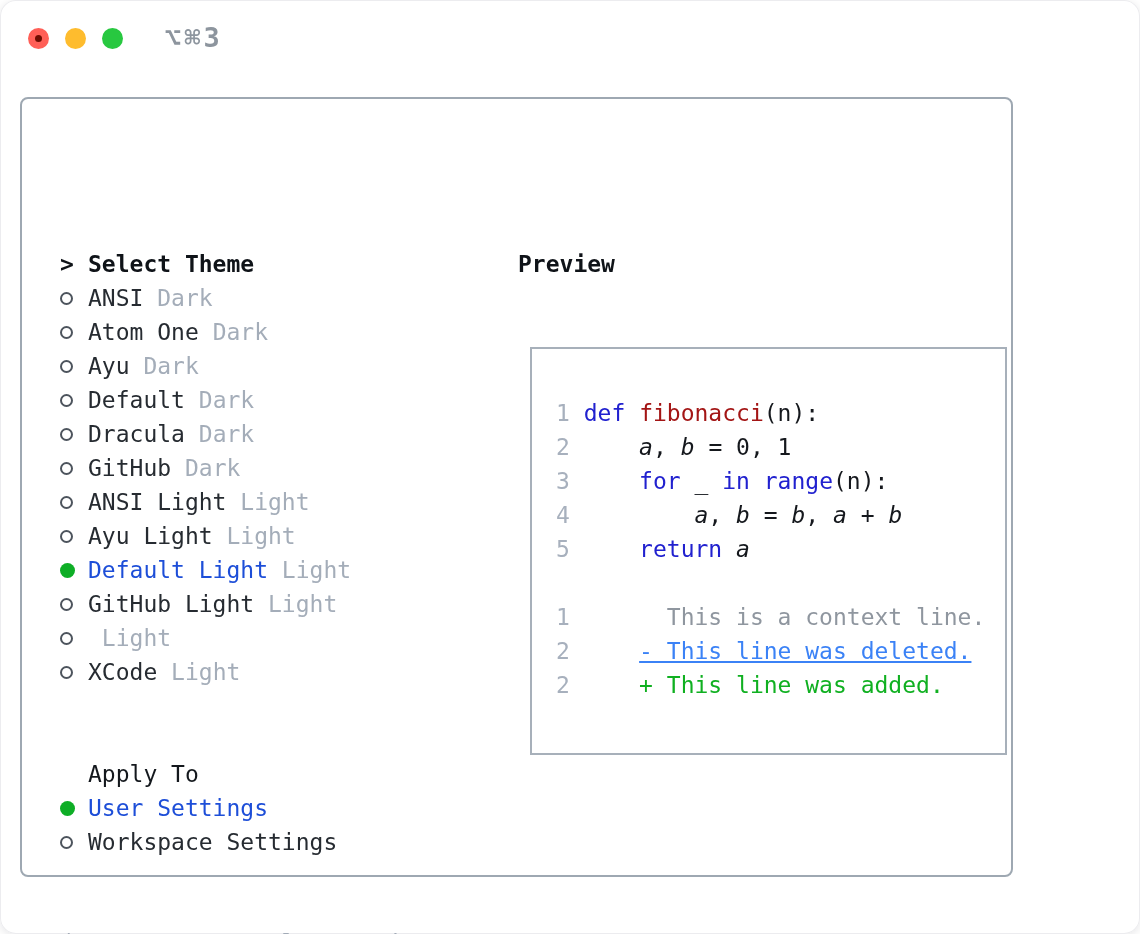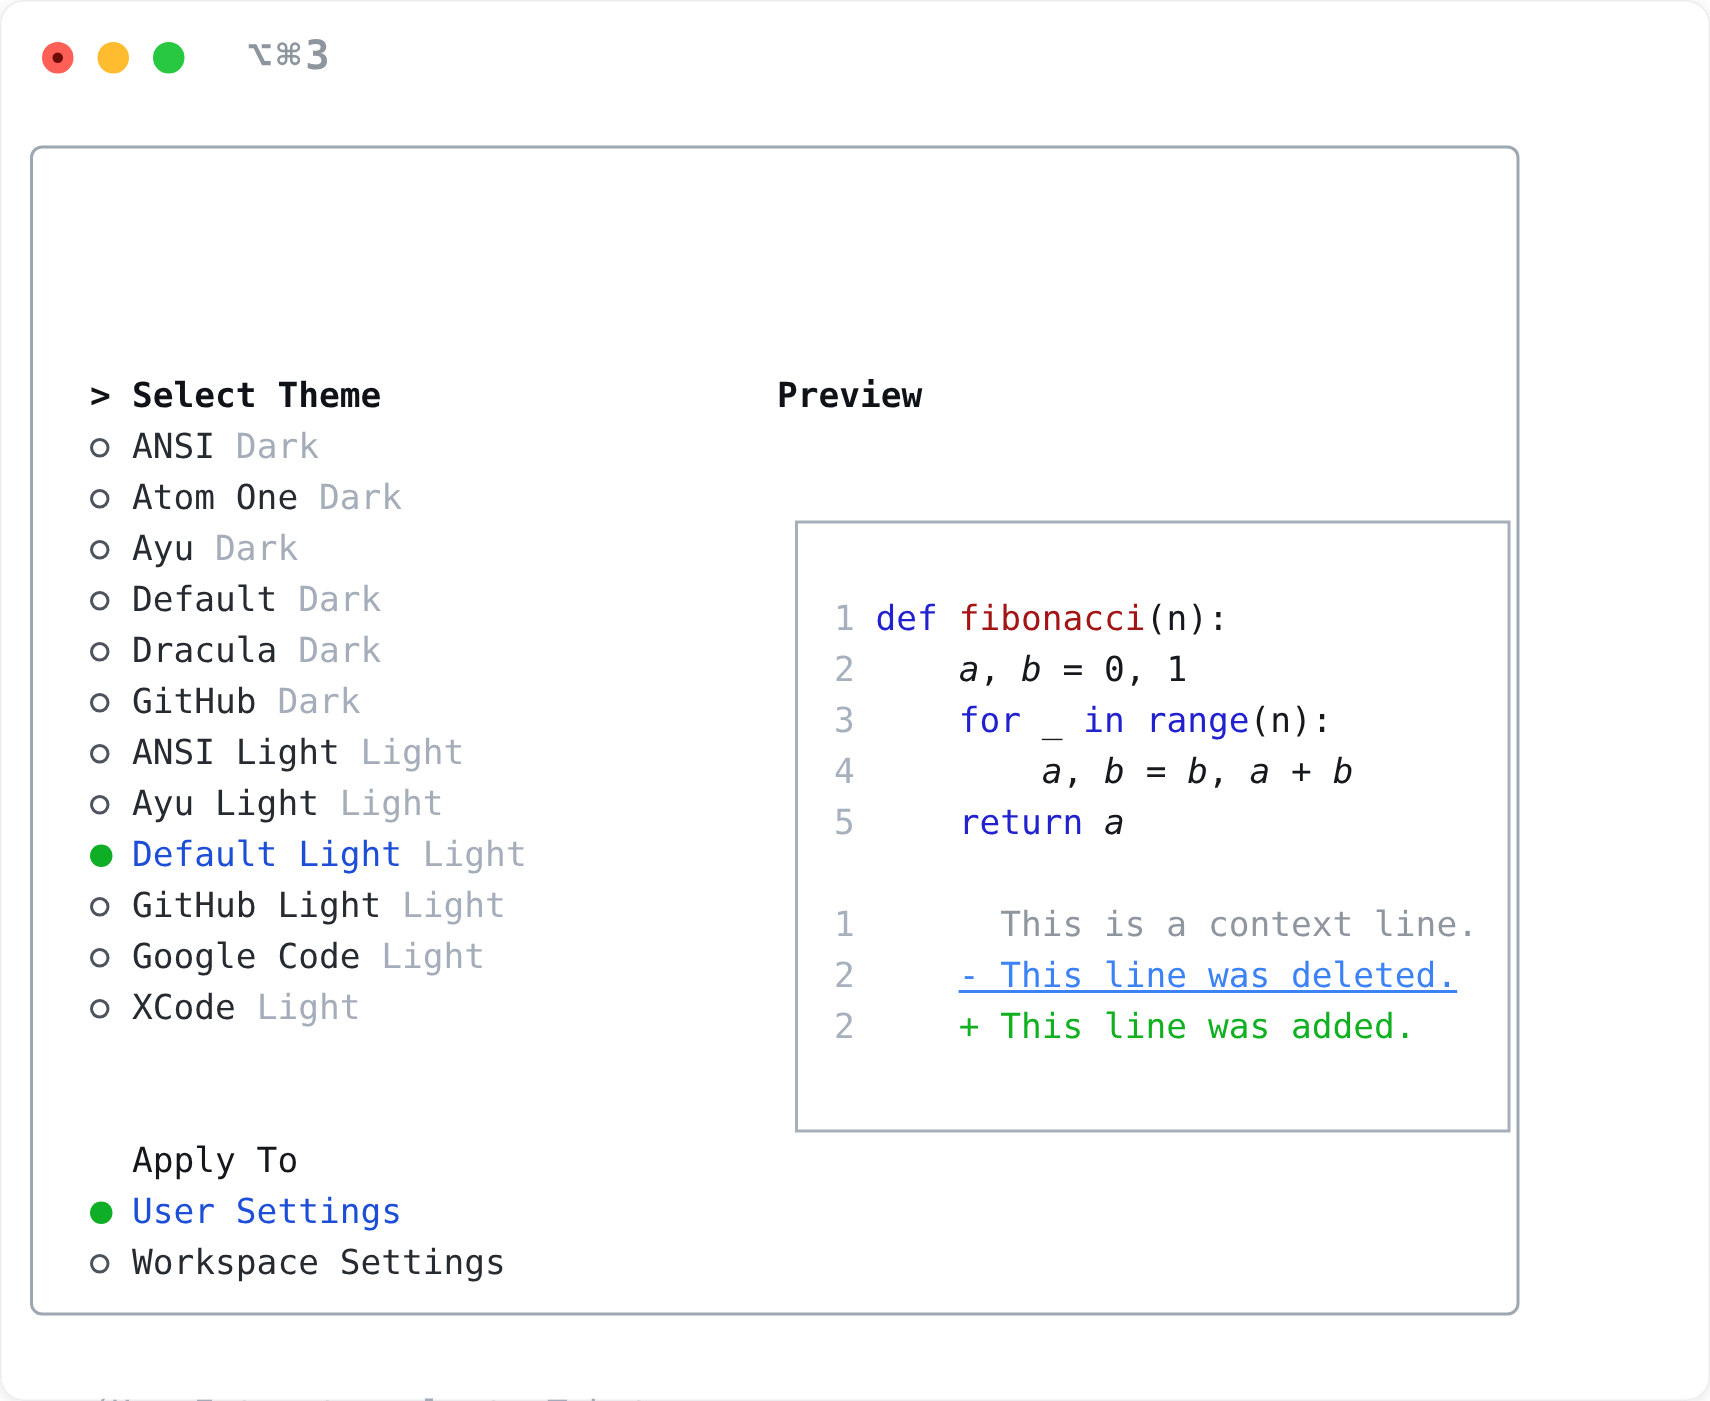--- a/index.html
+++ b/index.html
@@ -82,21 +82,21 @@
           <div class="row"><span class="marker"><span class="dot"></span></span><span>ANSI</span><span class="suffix"> Dark</span></div>
           <div class="row"><span class="marker"><span class="dot"></span></span><span>Atom One</span><span class="suffix"> Dark</span></div>
           <div class="row"><span class="marker"><span class="dot"></span></span><span>Ayu</span><span class="suffix"> Dark</span></div>
           <div class="row"><span class="marker"><span class="dot"></span></span><span>Default</span><span class="suffix"> Dark</span></div>
           <div class="row"><span class="marker"><span class="dot"></span></span><span>Dracula</span><span class="suffix"> Dark</span></div>
           <div class="row"><span class="marker"><span class="dot"></span></span><span>GitHub</span><span class="suffix"> Dark</span></div>
           <div class="row"><span class="marker"><span class="dot"></span></span><span>ANSI Light</span><span class="suffix"> Light</span></div>
           <div class="row"><span class="marker"><span class="dot"></span></span><span>Ayu Light</span><span class="suffix"> Light</span></div>
           <div class="row"><span class="marker"><span class="dot filled"></span></span><span class="sel">Default Light</span><span class="suffix"> Light</span></div>
           <div class="row"><span class="marker"><span class="dot"></span></span><span>GitHub Light</span><span class="suffix"> Light</span></div>
-          <div class="row"><span class="marker"><span class="dot"></span></span><span>Google Code</span><span class="suffix"> Light</span></div>
+          <div class="row"><span class="marker"><span class="dot"></span></span><span class="suffix"> Light</span></div>
           <div class="row"><span class="marker"><span class="dot"></span></span><span>XCode</span><span class="suffix"> Light</span></div>
         </div>
       <div class="spacer2"></div>
       <div class="row plain-hdr">
         <span class="marker"></span>
         <span>Apply To</span>
       </div>
       <div id="apply-items">
           <div class="row"><span class="marker"><span class="dot filled"></span></span><span class="sel">User Settings</span></div>
           <div class="row"><span class="marker"><span class="dot"></span></span><span>Workspace Settings</span></div>

